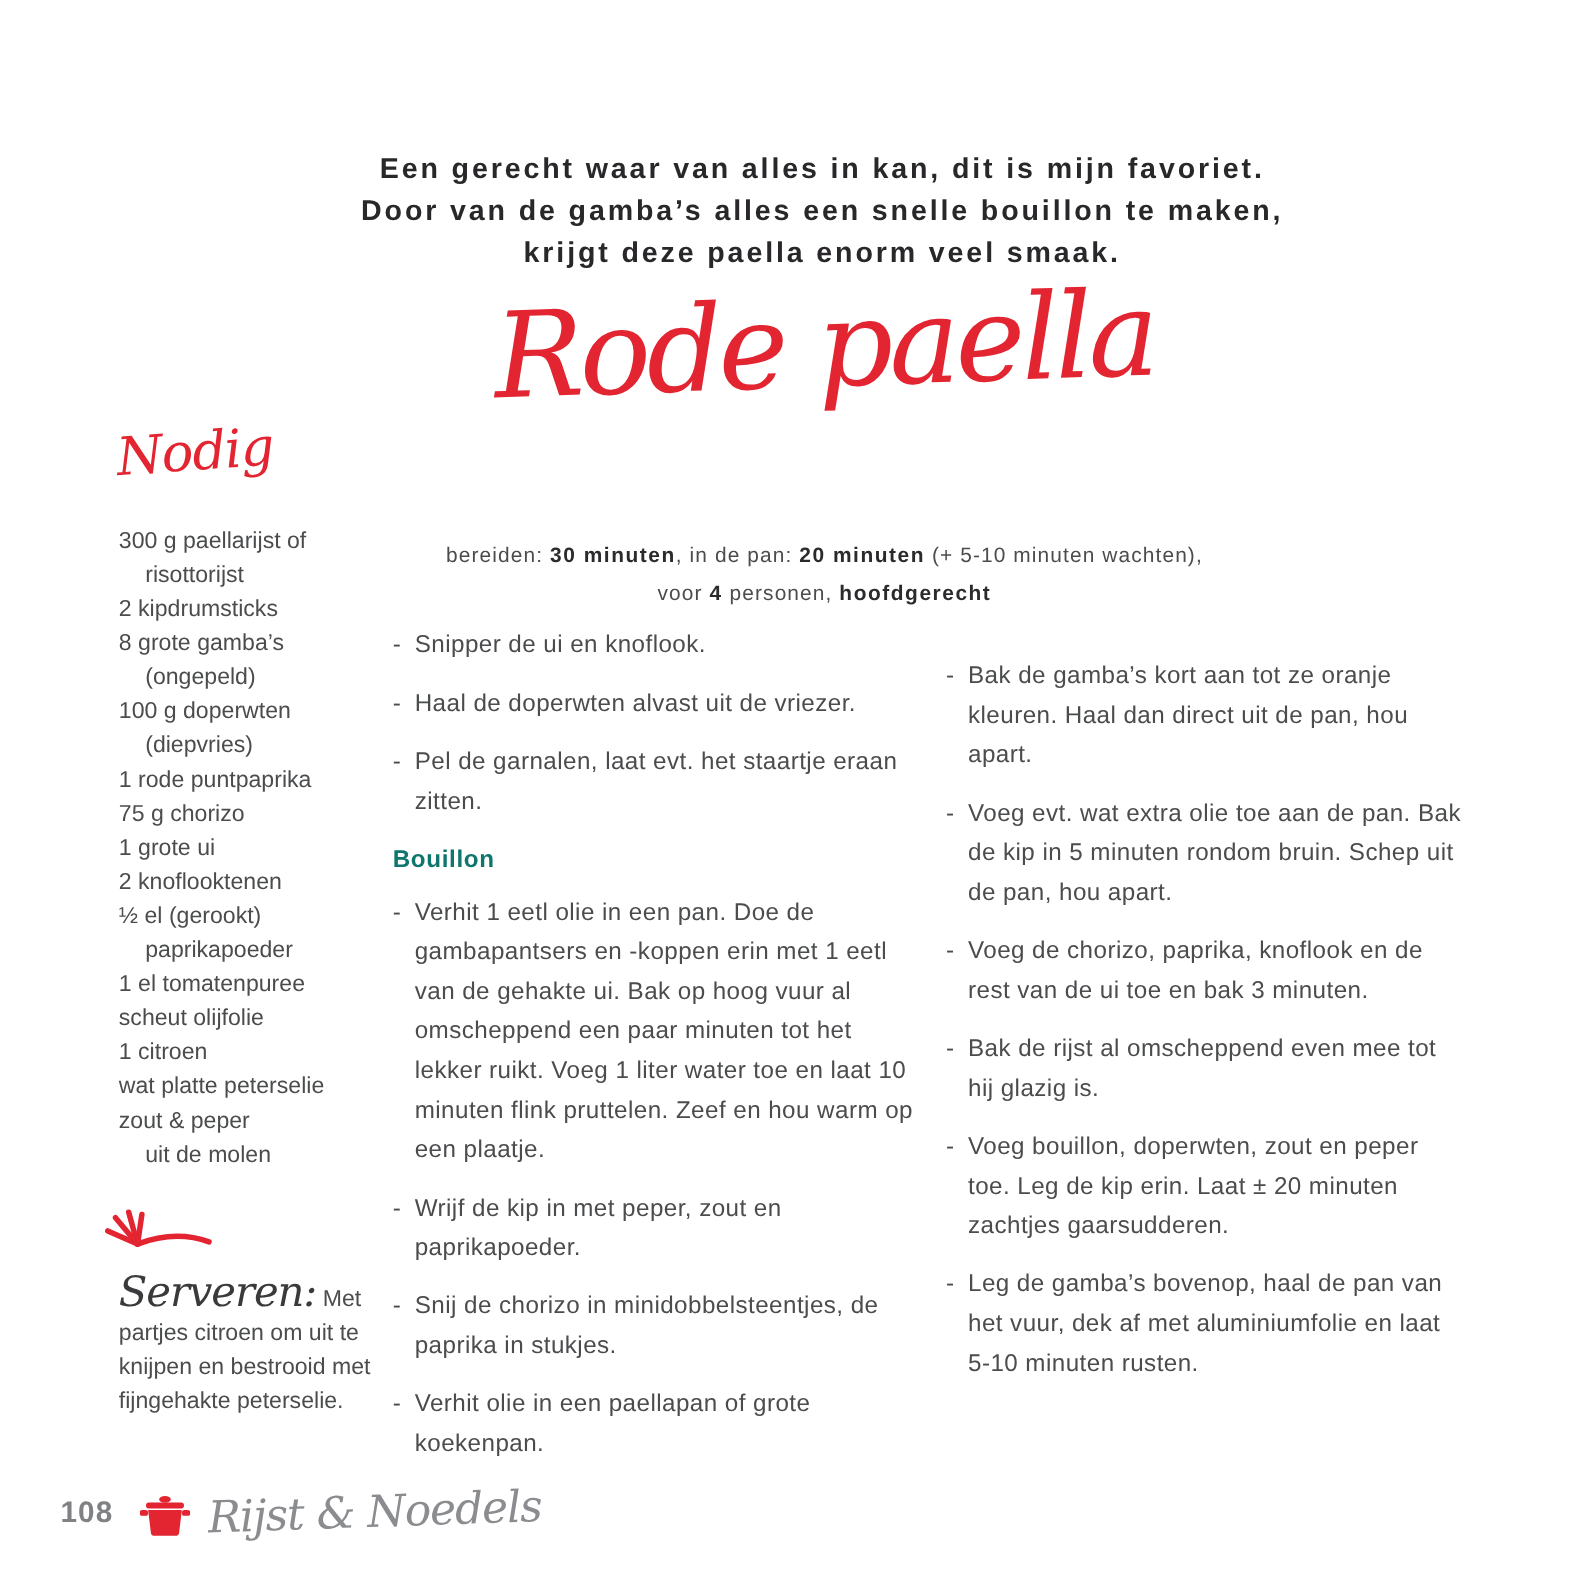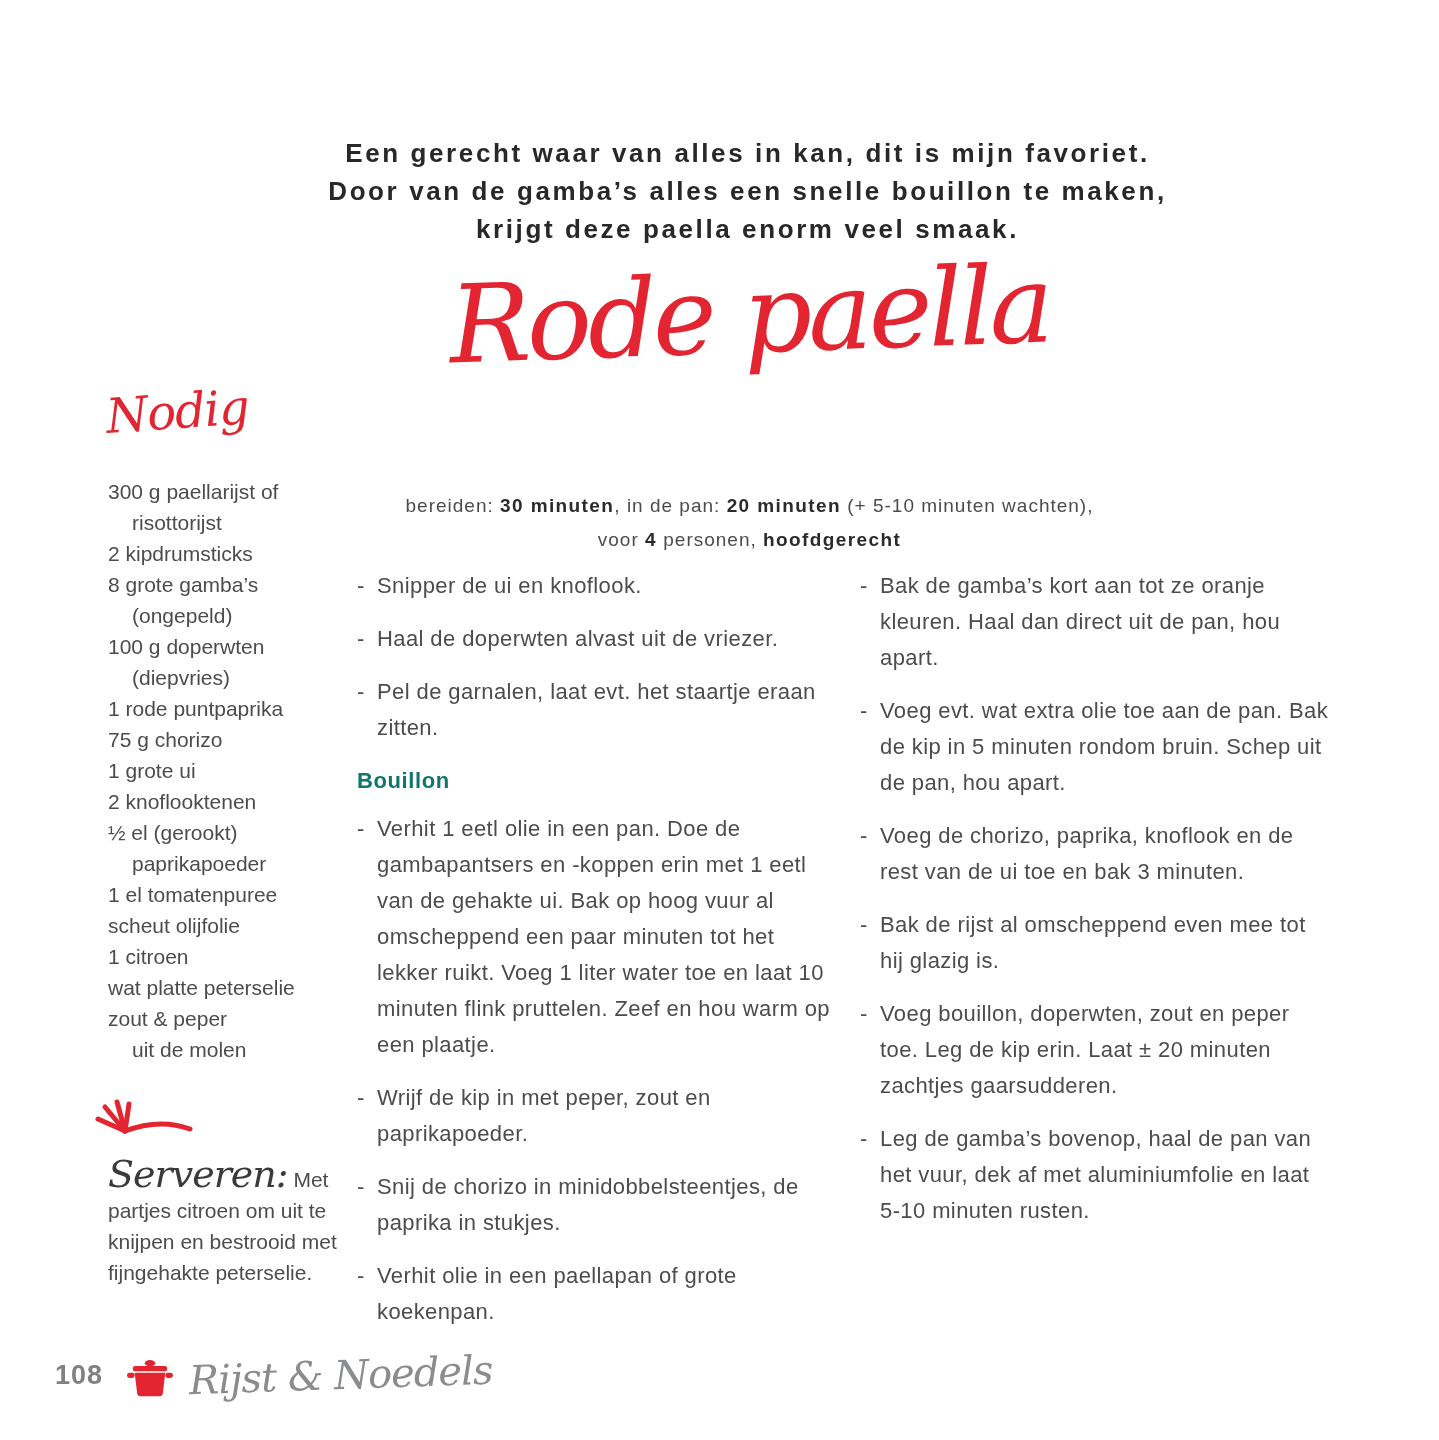--- a/index.html
+++ b/index.html
@@ -57,21 +57,21 @@
   .serve-text{
     margin-top:14px;padding-left:16px;
     font-size:21px;line-height:31px;color:#4b4c4e;
   }
   .serve-heading{
     font-size:38px;color:#3a3a3c;letter-spacing:-1px;line-height:20px;
   }
   
   .col{position:absolute;top:568px;font-size:22px;line-height:36px;letter-spacing:0.4px;}
   .col-1{left:357px;width:478px;}
-  .col-2{left:860px;width:474px;}
+  .col-2{left:860px;width:474px;margin-top:28px;}
   .step{position:relative;padding-left:20px;margin:0 0 17px 0;}
   .step::before{content:"-";position:absolute;left:0;top:0;}
   .sub-heading{
     font-weight:bold;color:#0f766e;
     font-size:22px;margin:6px 0 12px 0;letter-spacing:0.6px;
   }
   
   .footer{
     position:absolute;left:55px;top:1352px;
     display:flex;align-items:center;

